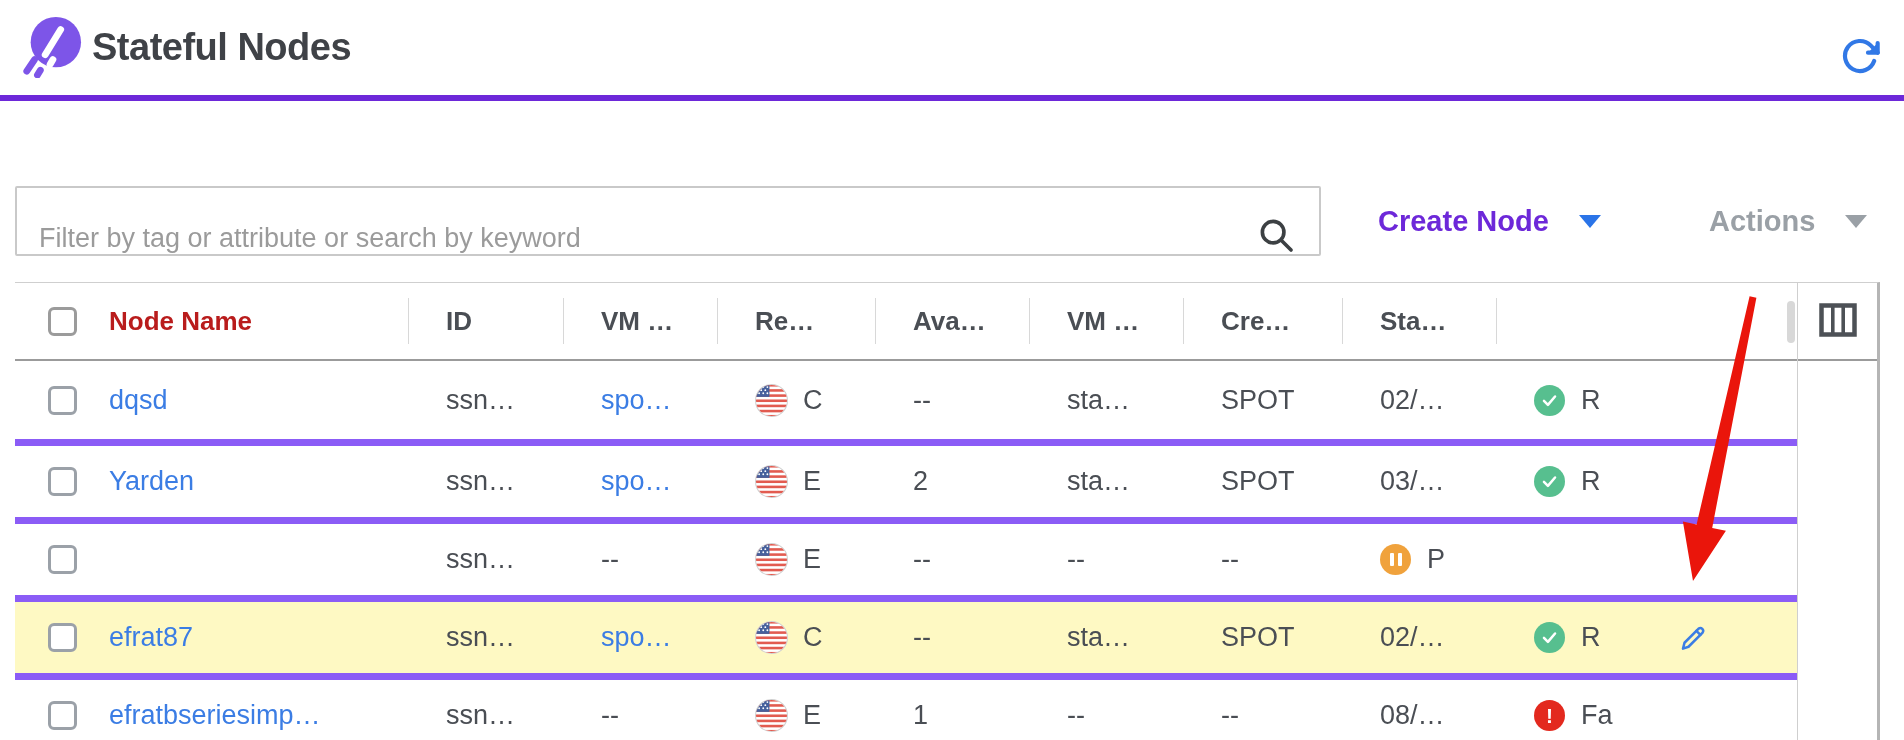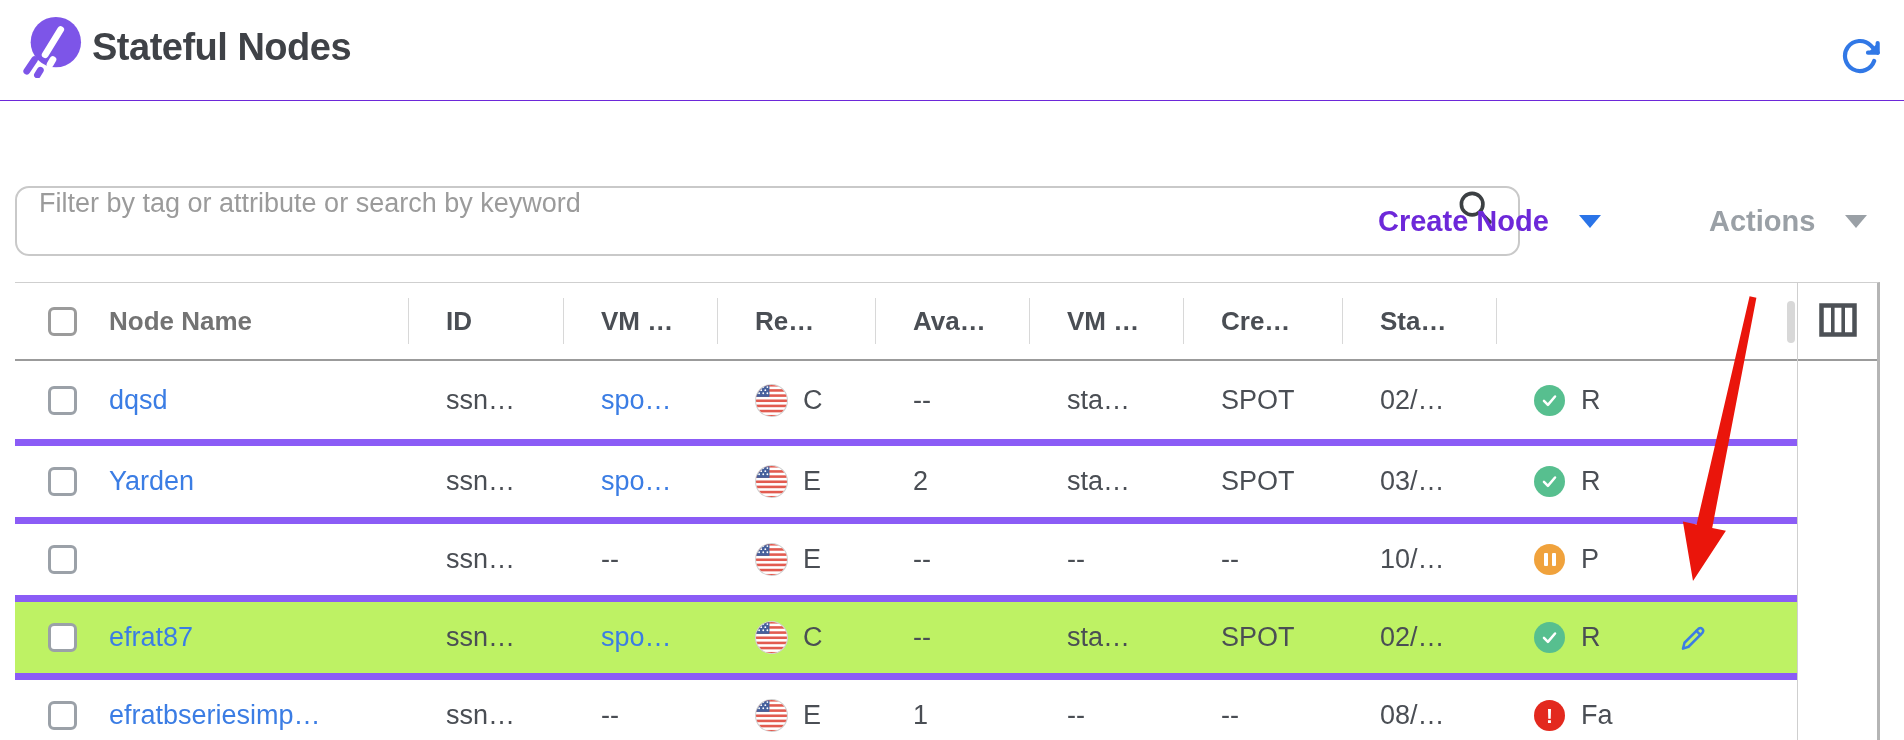--- a/index.html
+++ b/index.html
@@ -1,30 +1,30 @@
 <!DOCTYPE html>
 <html><head>
 <meta charset="utf-8">
 <style>
   * { margin:0; padding:0; box-sizing:border-box; }
   html,body { width:1904px; height:740px; overflow:hidden; background:#fff;
               font-family:"Liberation Sans", sans-serif; color:#4a4e54; }
 
   
   .page-header { position:absolute; top:0; left:0; width:1904px; height:101px;
-                 border-bottom:1px solid #6d28d9; background:#fff; }
+                 border-bottom:6px solid #6d28d9; background:#fff; }
   .logo { position:absolute; left:20px; top:14px; width:62px; height:64px; }
   .page-title { position:absolute; left:92px; top:26px; font-size:38px; font-weight:700;
                 color:#3f4247; letter-spacing:-0.5px; }
   .refresh-btn { position:absolute; left:1840px; top:36px; width:40px; height:40px;
                  background:none; border:none; cursor:pointer; }
 
   
-  .filter-box { position:absolute; left:15px; top:186px; width:1505px; height:70px;
-                border:2px solid #c9c9c9; border-radius:14px; display:flex; align-items:flex-start;
+  .filter-box { position:absolute; left:15px; top:186px; width:1306px; height:70px;
+                border:2px solid #c9c9c9; border-radius:2px; display:flex; align-items:flex-end;
                 background:#fff; }
   .filter-box input { flex:1; border:none; outline:none; font-size:27px; padding:0 20px 0 22px;
                       font-family:"Liberation Sans", sans-serif; color:#444; background:transparent; }
   .filter-box input::placeholder { color:#9b9b9b; }
   .search-ic { width:38px; height:38px; margin-right:24px; flex:none; cursor:pointer; }
 
   .dd-btn { position:absolute; top:186px; height:70px; display:flex; align-items:center;
             background:none; border:none; cursor:pointer; gap:30px; }
   .dd-btn .lbl { font-size:29px; font-weight:700; font-family:"Liberation Sans", sans-serif; }
   .create-node { left:1378px; }
@@ -46,21 +46,21 @@
   .thead > div { height:100%; display:flex; align-items:center; padding-left:38px;
                  position:relative; font-size:26px; font-weight:700; color:#4a4e54; }
   .thead > div:first-child { padding-left:33px; }
   .thead > div:not(:first-child)::before { content:""; position:absolute; left:0; top:50%;
                  transform:translateY(-50%); width:1px; height:46px; background:#d8d8d8; }
 
   .row { height:78px; font-size:27px; }
   .row > div { display:flex; align-items:center; padding-left:38px; overflow:hidden; white-space:nowrap; }
   .row > div:first-child { padding-left:33px; }
   .row + .row { border-top:7px solid #8b5cf6; }
-  .row.selected { background:#bef264; }
+  .row.selected { background:#fef9c3; }
 
   .cb { width:29px; height:29px; border:3px solid #9ba1a8; border-radius:6px; background:#fff;
         flex:none; cursor:pointer; }
   .thead .cb { border-color:#9b9b9b; }
   .name-link { margin-left:32px; color:#3b7de4; cursor:pointer; }
   a.cell-link { color:#3b7de4; text-decoration:none; cursor:pointer; }
   .plain { color:#4a4e54; }
 
   .flag { width:33px; height:33px; flex:none; margin-right:15px; }
 
@@ -130,21 +130,21 @@
   <span class="lbl">Actions</span>
   <span class="caret gray"></span>
 </button>
 
 <div class="table">
   <div class="main-cols">
 
     <div class="grid thead">
       <div>
         <span class="cb"></span>
-        <span class="name-link" style="color:#737373">Node Name</span>
+        <span class="name-link" style="color:#b91c1c">Node Name</span>
       </div>
       <div>
           <span>ID</span>
         </div>
       <div>
           <span>VM …</span>
         </div>
       <div>
           <span>Re…</span>
         </div>
@@ -288,21 +288,20 @@
             <circle cx="4" cy="9" r="0.9" fill="#fff"></circle>
               <circle cx="8" cy="9" r="0.9" fill="#fff"></circle>
               <circle cx="12" cy="9" r="0.9" fill="#fff"></circle>
           </g>
         </svg>
         <span class="plain">E</span>
       </div>
       <div class="plain">--</div>
       <div class="plain">--</div>
       <div class="plain">--</div>
-      <div class="plain">10/…</div>
       <div>
         <span class="sic paused">
           <span class="pause-bars">
               <i></i>
               <i></i>
             </span>
         </span>
         <span class="st-label st-clip">P</span>
       </div>
       <div></div>

